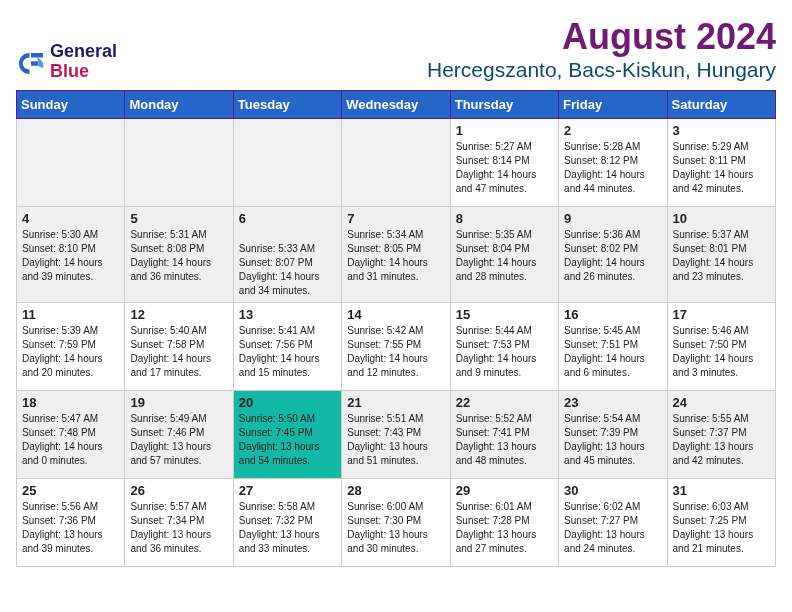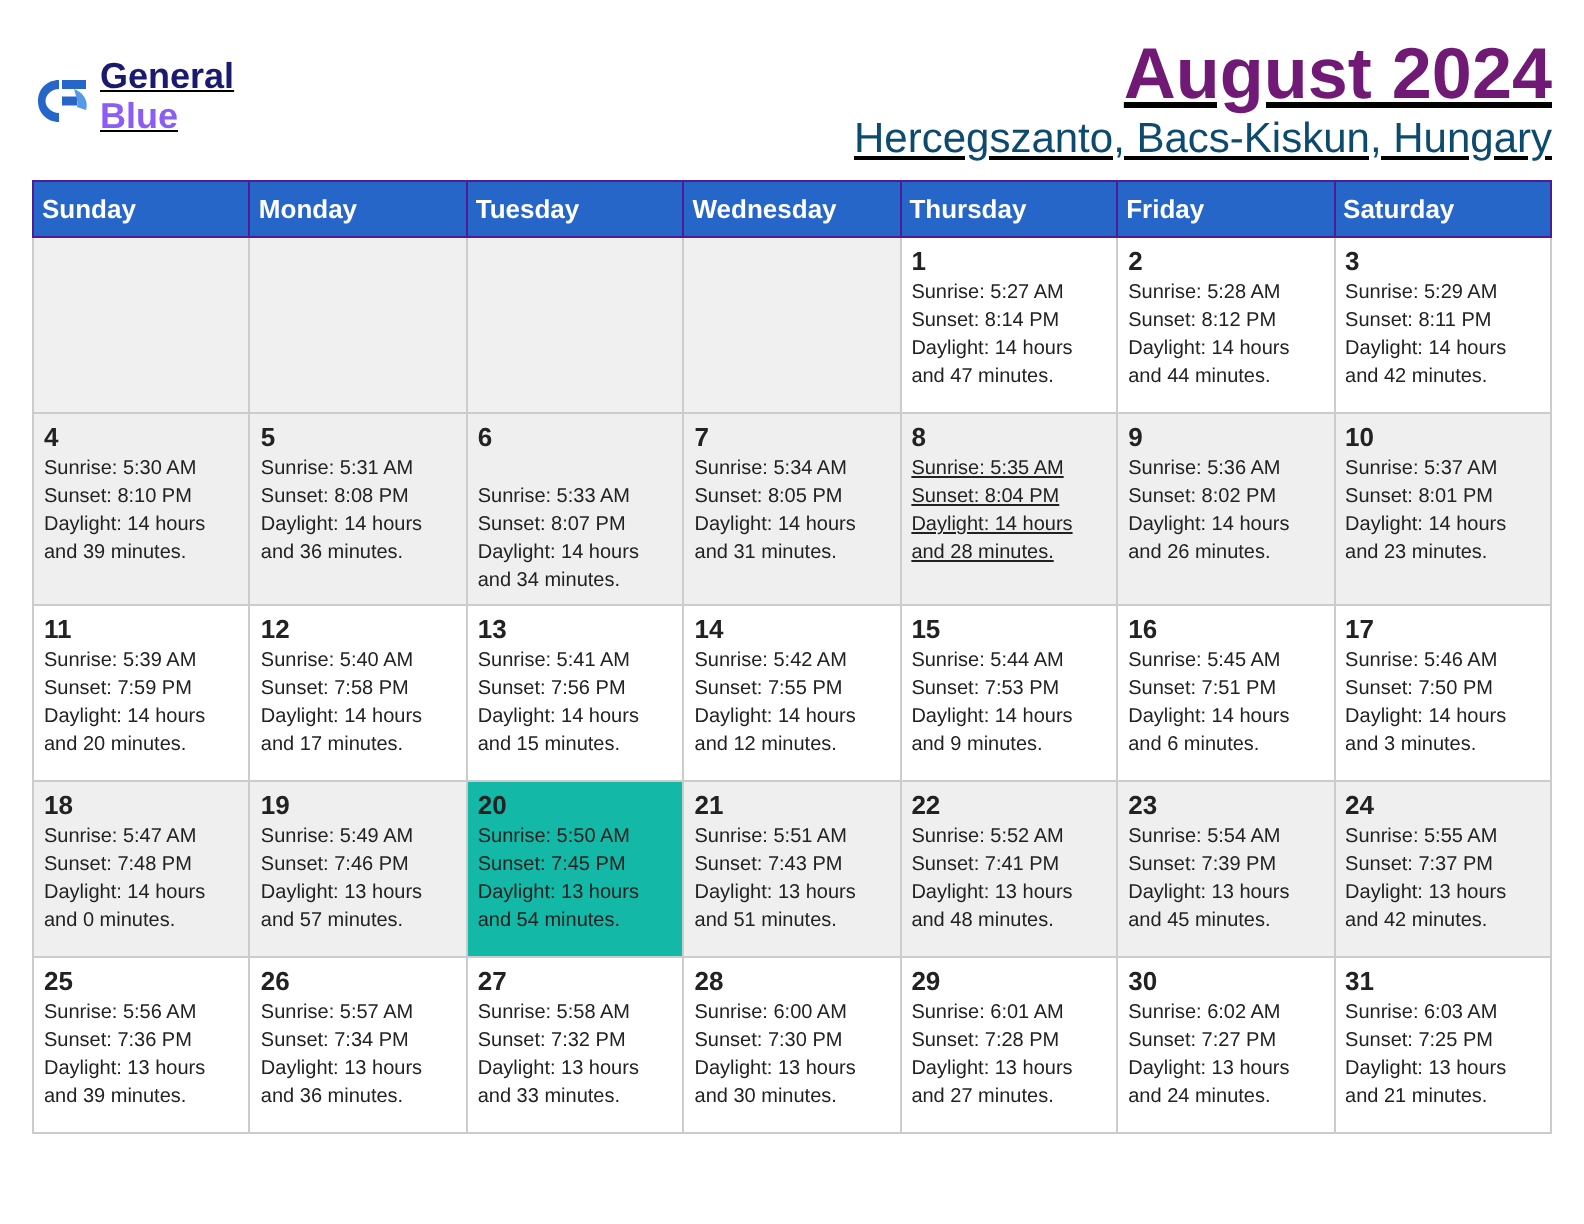--- a/index.html
+++ b/index.html
@@ -6,37 +6,36 @@
     body {
       font-family: Arial, sans-serif;
       background: #fff;
       width: 792px;
       min-height: 612px;
       padding: 16px;
     }
     .header {
       display: flex;
       justify-content: space-between;
-      align-items: center;
+      align-items: flex-end;
       margin-bottom: 8px;
-      text-decoration: underline;
     }
     .logo {
       display: flex;
       align-items: center;
       gap: 4px;
     }
     .logo-text {
       font-size: 18px;
       font-weight: bold;
       color: #1a1a6e;
       line-height: 1.1;
     }
     .logo-text span {
-      color: #8b5cf6;
+      color: #be185d;
     }
     .logo-icon {
       width: 30px;
       height: 30px;
     }
     .title-block {
       text-align: right;
     }
     .month-title {
       font-size: 36px;
@@ -172,21 +171,21 @@
         </td>
         <td style="background: rgb(239, 239, 239);">
           <span class="day-num">7</span>
           <div class="day-info" style="white-space: pre-line;">Sunrise: 5:34 AM
 Sunset: 8:05 PM
 Daylight: 14 hours
 and 31 minutes.</div>
         </td>
         <td style="background: rgb(239, 239, 239);">
           <span class="day-num">8</span>
-          <div class="day-info" style="white-space: pre-line; text-decoration: underline;">Sunrise: 5:35 AM
+          <div class="day-info" style="white-space: pre-line;">Sunrise: 5:35 AM
 Sunset: 8:04 PM
 Daylight: 14 hours
 and 28 minutes.</div>
         </td>
         <td style="background: rgb(239, 239, 239);">
           <span class="day-num">9</span>
           <div class="day-info" style="white-space: pre-line;">Sunrise: 5:36 AM
 Sunset: 8:02 PM
 Daylight: 14 hours
 and 26 minutes.</div>

